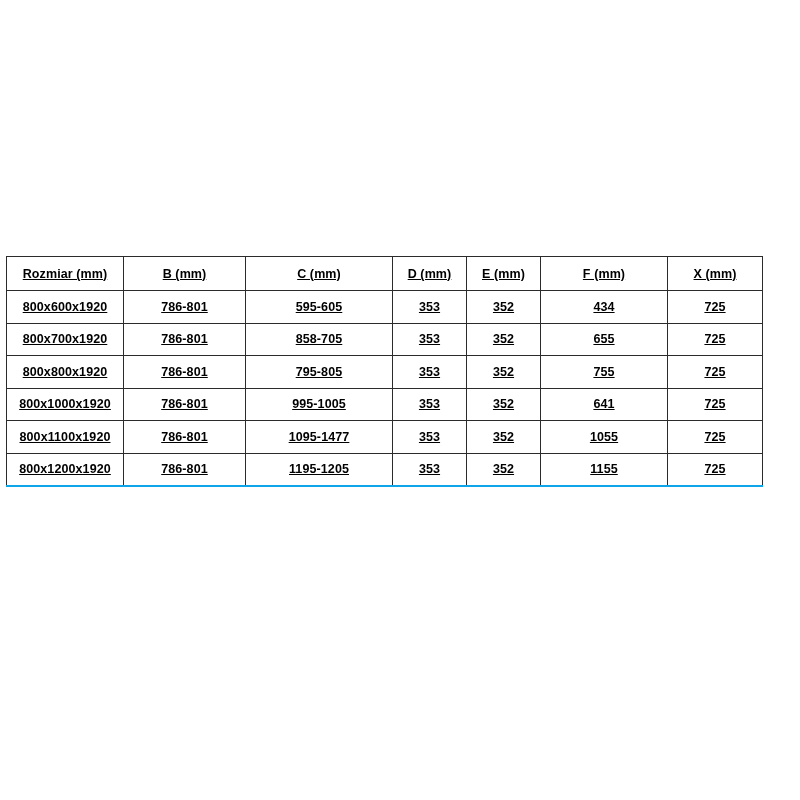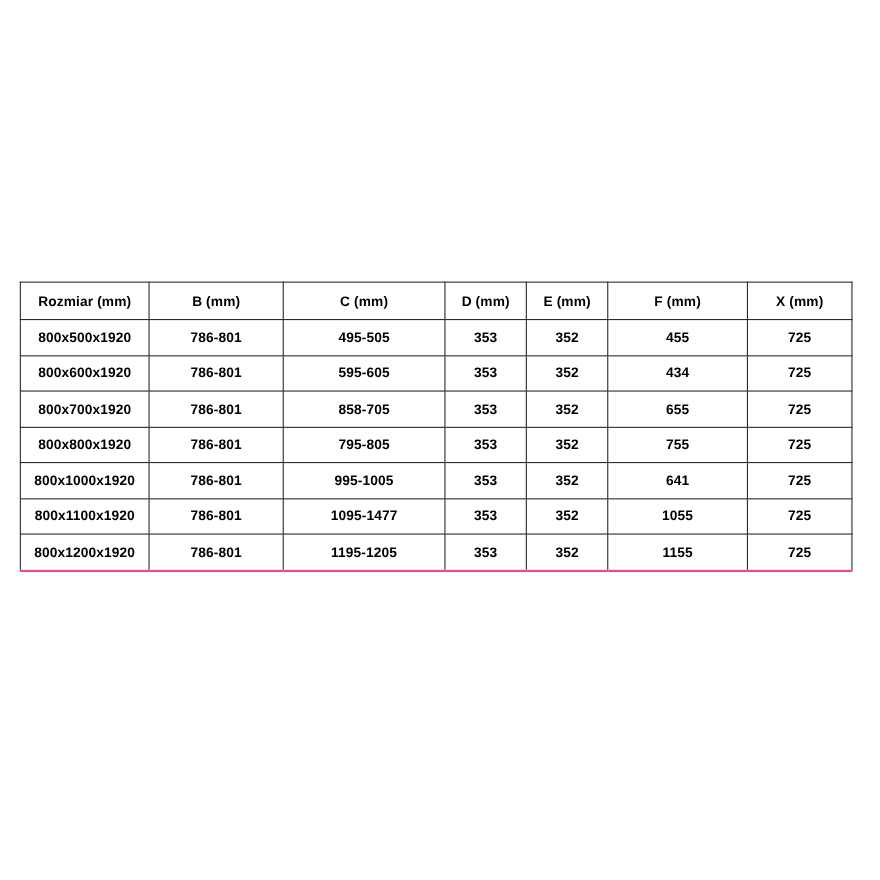--- a/index.html
+++ b/index.html
@@ -9,23 +9,24 @@
   }
   body {
     width: 800px;
     height: 800px;
     font-family: "Liberation Sans", sans-serif;
     color: #000000;
     position: relative;
   }
   .table-wrap {
     position: absolute;
-    left: 18px;
+    left: 6px;
     top: 256px;
     width: 756px;
+    text-decoration: underline;
   }
   table.spec {
     border-collapse: collapse;
     width: 100%;
     table-layout: fixed;
   }
   table.spec th,
   table.spec td {
     border: 1px solid #2b2b2b;
     text-align: center;
@@ -35,21 +36,21 @@
     height: 31.5px;
     padding: 0 2px;
     letter-spacing: 0.1px;
   }
   table.spec thead th {
     font-size: 12.5px;
     font-weight: bold;
     height: 33px;
   }
   table.spec tbody tr:last-child td {
-    border-bottom: 2px solid #ec4899;
+    border-bottom: 2px solid #0ea5e9;
   }
   
   col.c0 { width: 117px; }
   col.c1 { width: 122px; }
   col.c2 { width: 147px; }
   col.c3 { width: 74px; }
   col.c4 { width: 74px; }
   col.c5 { width: 127px; }
   col.c6 { width: 95px; }
 </style>
@@ -72,29 +73,20 @@
         <th>Rozmiar (mm)</th>
         <th>B (mm)</th>
         <th>C (mm)</th>
         <th>D (mm)</th>
         <th>E (mm)</th>
         <th>F (mm)</th>
         <th>X (mm)</th>
       </tr>
     </thead>
     <tbody>
-      <tr>
-        <td>800x500x1920</td>
-        <td>786-801</td>
-        <td>495-505</td>
-        <td>353</td>
-        <td>352</td>
-        <td>455</td>
-        <td>725</td>
-      </tr>
       <tr>
         <td>800x600x1920</td>
         <td>786-801</td>
         <td>595-605</td>
         <td>353</td>
         <td>352</td>
         <td>434</td>
         <td>725</td>
       </tr>
       <tr>

